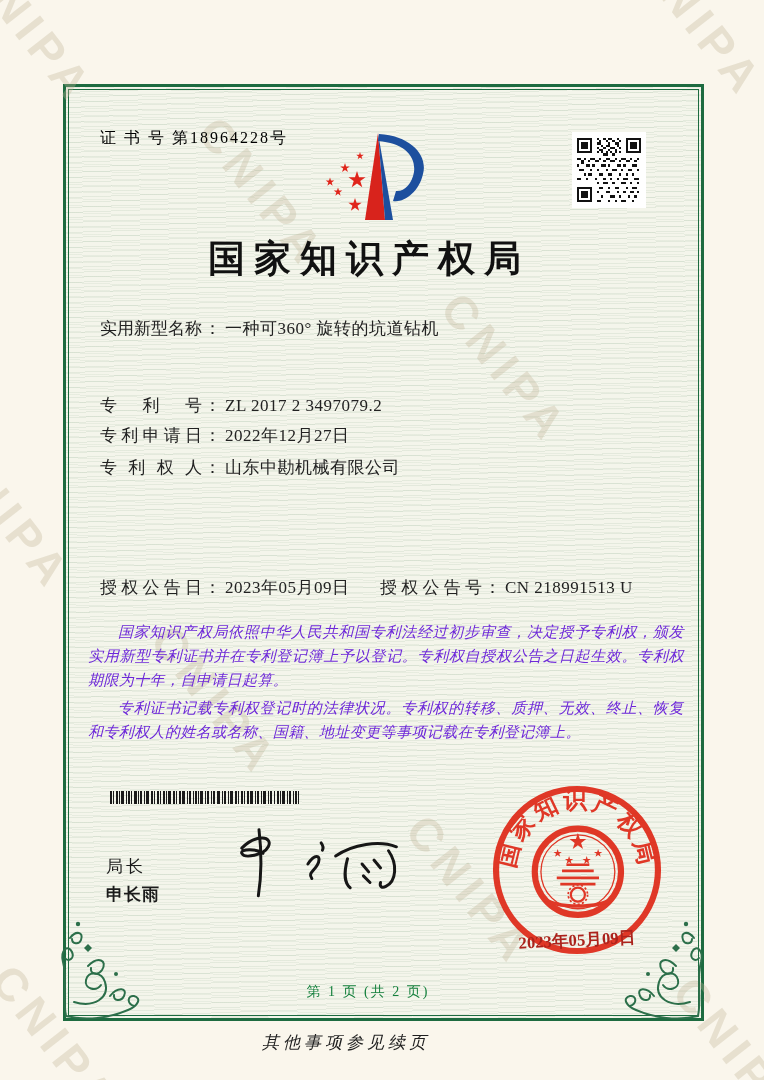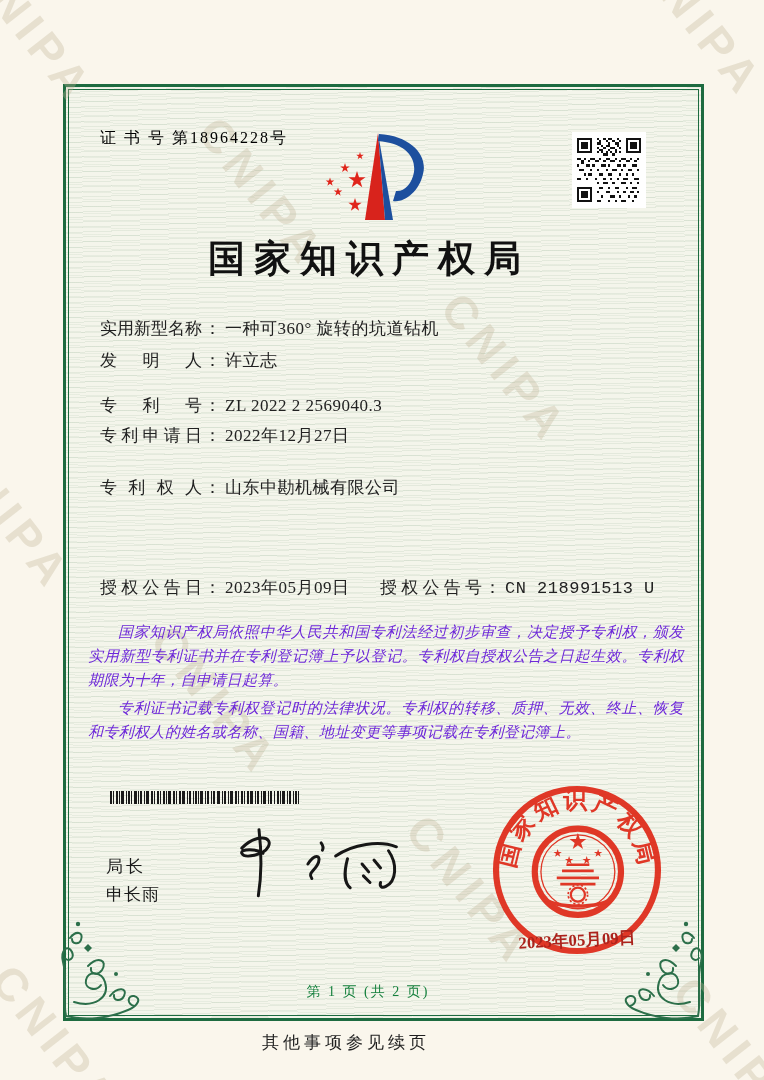--- a/index.html
+++ b/index.html
@@ -18,38 +18,38 @@
   .content{position:absolute;inset:0;z-index:2;}
   .cert-no{position:absolute;left:100px;top:128px;font-size:16px;letter-spacing:2px;color:#000000;}
   .logo{position:absolute;left:324px;top:130px;width:100px;height:94px;}
   .qr{position:absolute;left:572px;top:132px;width:74px;height:76px;background:#fff;padding:5px;box-sizing:border-box;}
   .title{position:absolute;left:63px;top:234px;width:612px;text-align:center;font-size:37px;
          font-weight:bold;letter-spacing:9px;color:#111;}
   .frow{position:absolute;left:100px;font-size:17px;white-space:nowrap;color:#222;}
   .flabel{display:inline-block;width:102px;text-align:justify;text-align-last:justify;vertical-align:bottom;}
   .fcolon{display:inline-block;margin:0 4px 0 2px;}
   .fvalue{letter-spacing:0.5px;}
-  .pair2{position:absolute;left:0;font-family:Liberation Mono, monospace;}
+  .pair2{position:absolute;left:0;}
   .paras{position:absolute;left:88px;top:620px;width:596px;font-size:15px;line-height:24px;
          text-align:justify;font-style:italic;color:#6d28d9;letter-spacing:0.4px;}
   .paras p{margin:0 0 4px 0;text-indent:2em;}
   .barcode{position:absolute;left:110px;top:791px;width:190px;height:13px;}
   .sig-role{position:absolute;left:106px;top:855px;font-size:17px;font-weight:500;
             font-family:"Liberation Sans","DejaVu Sans",sans-serif;color:#1b1b1b;letter-spacing:3px;}
-  .sig-name{position:absolute;left:106px;top:883px;font-size:17px;font-weight:400;
+  .sig-name{position:absolute;left:106px;top:883px;font-size:17px;font-weight:700;
             font-family:"Liberation Sans","DejaVu Sans",sans-serif;color:#1b1b1b;letter-spacing:1px;}
   .signature{position:absolute;left:222px;top:812px;width:185px;height:100px;}
   .seal{position:absolute;left:489px;top:780px;width:176px;height:180px;z-index:3;opacity:0.93;mix-blend-mode:multiply;}
   .ornament{position:absolute;z-index:2;width:90px;height:120px;}
   .orn-bl{left:58px;top:904px;}
   .orn-br{left:616px;top:904px;transform:scaleX(-1);}
   .page-info{position:absolute;left:63px;top:983px;width:610px;text-align:center;font-size:14px;
              letter-spacing:2px;color:#15803d;}
   .cont-note{position:absolute;left:0;top:1031px;width:692px;text-align:center;font-size:17px;
-             letter-spacing:4px;color:#1f1f1f;}
+             font-style:italic;letter-spacing:4px;color:#1f1f1f;}
 </style>
 </head>
 <body>
 
 <div class="page">
 
   <div class="wm" style="left:30px;top:28px">CNIPA</div>
   <div class="wm" style="left:700px;top:22px">CNIPA</div>
   <div class="wm" style="left:262px;top:192px">CNIPA</div>
   <div class="wm" style="left:505px;top:368px">CNIPA</div>
@@ -131,30 +131,27 @@
           <path d="M2 24h3v3h-3z"></path>
         </g>
       <path fill="#111" d="M9 0h1v1h-1zM12 0h1v1h-1zM14 0h2v1h-2zM18 0h1v1h-1zM10 1h1v1h-1zM13 1h1v1h-1zM16 1h1v1h-1zM19 1h1v1h-1zM9 2h2v1h-2zM14 2h1v1h-1zM17 2h2v1h-2zM11 3h1v1h-1zM13 3h2v1h-2zM18 3h1v1h-1zM9 4h1v1h-1zM12 4h1v1h-1zM15 4h2v1h-2zM19 4h1v1h-1zM10 5h2v1h-2zM14 5h1v1h-1zM17 5h1v1h-1zM9 6h1v1h-1zM11 6h1v1h-1zM13 6h1v1h-1zM15 6h1v1h-1zM17 6h1v1h-1zM19 6h1v1h-1zM12 7h2v1h-2zM16 7h1v1h-1zM0 9h2v1h-2zM3 9h1v1h-1zM6 9h2v1h-2zM10 9h1v1h-1zM13 9h2v1h-2zM17 9h1v1h-1zM20 9h2v1h-2zM24 9h1v1h-1zM27 9h1v1h-1zM2 10h1v2h-1zM5 10h1v1h-1zM8 10h2v1h-2zM12 10h1v1h-1zM15 10h2v1h-2zM19 10h1v1h-1zM22 10h2v1h-2zM26 10h1v1h-1zM0 12h1v1h-1zM4 12h2v1h-2zM7 12h1v1h-1zM11 12h2v1h-2zM14 12h1v1h-1zM18 12h2v1h-2zM21 12h1v1h-1zM25 12h2v1h-2zM1 14h2v1h-2zM6 14h1v1h-1zM9 14h1v1h-1zM13 14h1v1h-1zM16 14h2v1h-2zM20 14h1v1h-1zM23 14h2v1h-2zM27 14h1v1h-1zM3 16h1v1h-1zM5 16h2v1h-2zM10 16h2v1h-2zM14 16h2v1h-2zM19 16h1v1h-1zM22 16h1v1h-1zM25 16h1v1h-1zM0 18h2v1h-2zM4 18h1v1h-1zM8 18h1v1h-1zM12 18h1v1h-1zM15 18h1v1h-1zM18 18h1v1h-1zM21 18h2v1h-2zM26 18h2v1h-2zM9 20h1v1h-1zM12 20h2v1h-2zM16 20h1v1h-1zM20 20h2v1h-2zM24 20h1v1h-1zM27 20h1v1h-1zM10 22h2v1h-2zM14 22h1v1h-1zM17 22h2v1h-2zM22 22h1v1h-1zM25 22h2v1h-2zM9 24h1v1h-1zM13 24h2v1h-2zM18 24h1v1h-1zM21 24h1v1h-1zM24 24h2v1h-2zM27 24h1v1h-1zM11 26h1v1h-1zM15 26h2v1h-2zM19 26h1v1h-1zM23 26h1v1h-1zM26 26h1v1h-1zM9 28h2v1h-2zM14 28h1v1h-1zM17 28h1v1h-1zM20 28h2v1h-2zM25 28h1v1h-1z"></path>
     </svg>
 
     <div class="title">国家知识产权局</div>
 
     <div class="frow" style="top:317px">
       <span class="flabel">实用新型名称</span><span class="fcolon">：</span><span class="fvalue">一种可360° 旋转的坑道钻机</span>
     </div>
-    <div class="frow" style="top:349px">
-      <span class="flabel">发明人</span><span class="fcolon">：</span><span class="fvalue">许立志</span>
-    </div>
     <div class="frow" style="top:394px">
-      <span class="flabel">专利号</span><span class="fcolon">：</span><span class="fvalue">ZL 2022 2 2569040.3</span>
+      <span class="flabel">专利号</span><span class="fcolon">：</span><span class="fvalue">ZL 2017 2 3497079.2</span>
     </div>
     <div class="frow" style="top:424px">
       <span class="flabel">专利申请日</span><span class="fcolon">：</span><span class="fvalue">2022年12月27日</span>
     </div>
-    <div class="frow" style="top:476px">
+    <div class="frow" style="top:456px">
       <span class="flabel">专利权人</span><span class="fcolon">：</span><span class="fvalue">山东中勘机械有限公司</span>
     </div>
     <div class="frow" style="top:576px">
       <span class="flabel">授权公告日</span><span class="fcolon">：</span><span class="fvalue">2023年05月09日</span>
       <span class="pair2" style="left:280px">
         <span class="flabel">授权公告号</span><span class="fcolon">：</span><span class="fvalue">CN 218991513 U</span>
       </span>
     </div>
 
     <div class="paras">

